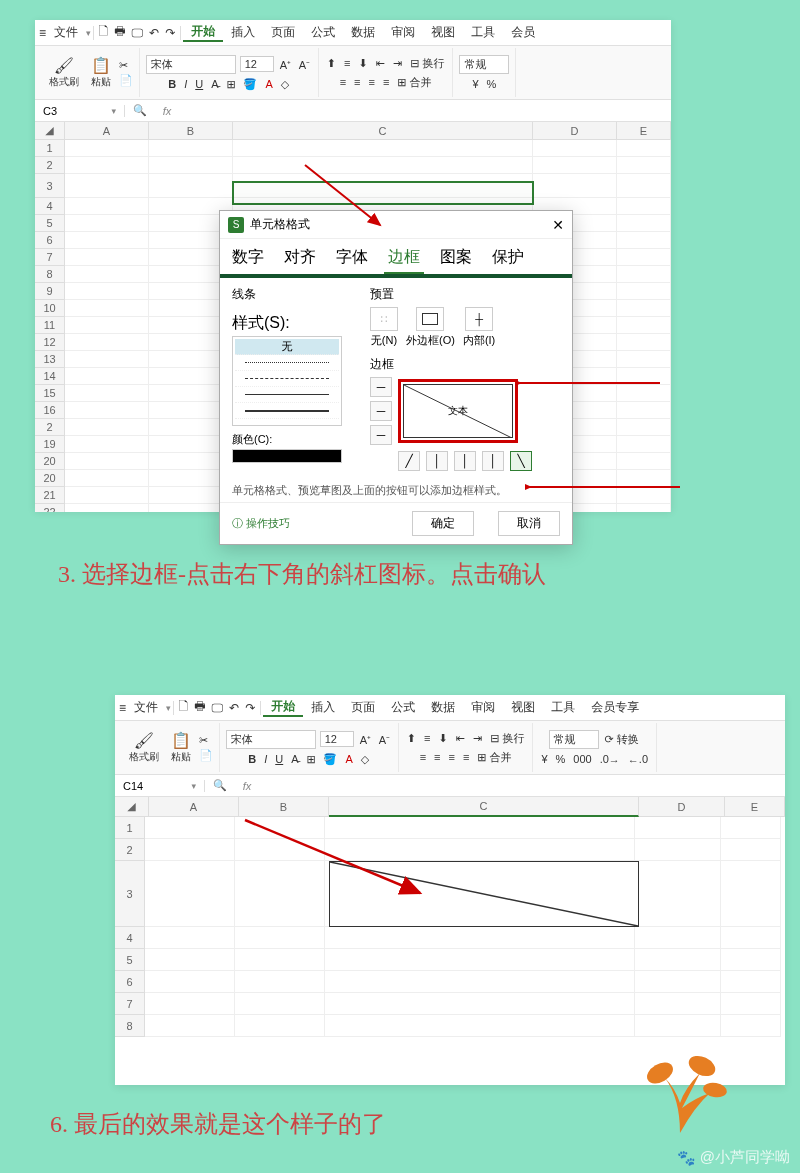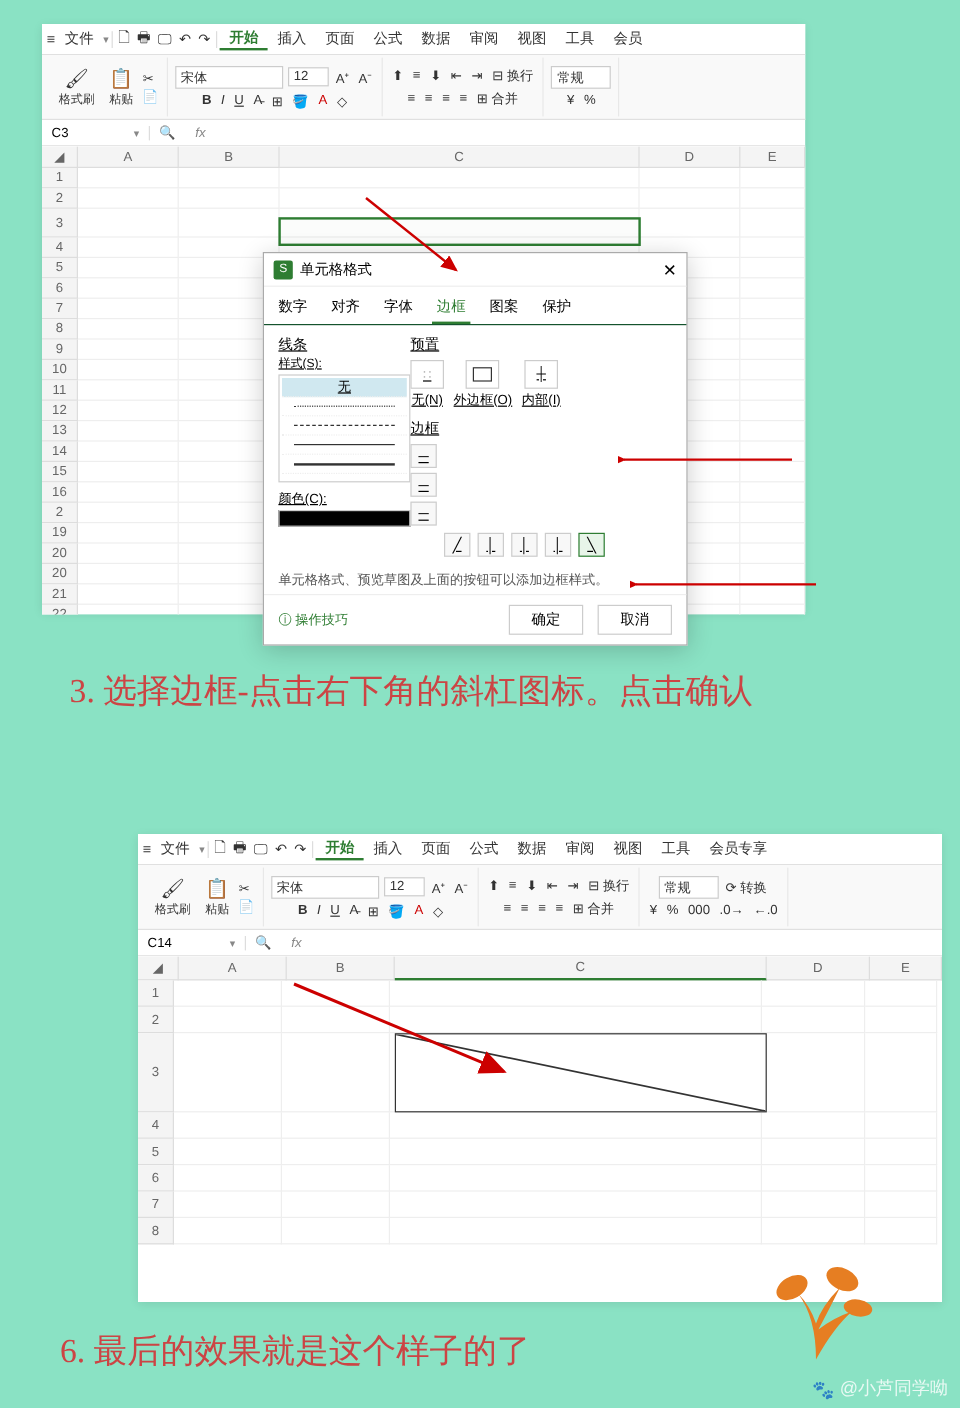--- a/index.html
+++ b/index.html
@@ -37,46 +37,46 @@
 .cell { border-right: 1px solid #eee; border-bottom: 1px solid #eee; }
 
 
 .sel-cell { position: absolute; border: 2px solid #2e7d32; background: rgba(46,125,50,0.02); }
 
 
 .dialog { position: absolute; background: #fff; border: 1px solid #aaa; box-shadow: 0 4px 20px rgba(0,0,0,0.2); font-size: 12px; }
 .dlg-title { height: 28px; display: flex; align-items: center; padding: 0 8px; border-bottom: 1px solid #eee; }
 .dlg-title .dlg-icon { width: 16px; height: 16px; background: #2e7d32; color: #fff; display: flex; align-items: center; justify-content: center; font-size: 10px; margin-right: 6px; border-radius: 2px; }
 .dlg-close { margin-left: auto; cursor: pointer; font-size: 14px; }
-.dlg-tabs { display: flex; padding: 4px 8px 0; gap: 12px; font-size: 12px; border-bottom: 1px solid #14532d; }
+.dlg-tabs { display: flex; padding: 4px 8px 0; gap: 12px; font-size: 16px; border-bottom: 4px solid #14532d; }
 .dlg-tab { padding: 4px 4px; cursor: pointer; }
 .dlg-tab.active { color: #2e7d32; border-bottom: 2px solid #2e7d32; }
-.dlg-body { padding: 8px 12px; display: flex; gap: 0; text-decoration: underline; }
+.dlg-body { padding: 8px 12px; display: flex; gap: 28px; }
 .dlg-left { width: 110px; }
 .dlg-right { flex: 1; }
 .style-list { border: 1px solid #ccc; height: 90px; overflow: hidden; padding: 2px; margin-top: 2px; }
 .style-item { height: 16px; display: flex; align-items: center; justify-content: center; font-size: 11px; border-bottom: 1px dotted #eee; }
 .style-item.sel { background: #d0e8f0; }
 .color-box { width: 110px; height: 14px; background: #000; margin-top: 2px; border: 1px solid #ccc; }
 .preset-row { display: flex; gap: 8px; margin: 4px 0 8px; }
 .preset { display: flex; flex-direction: column; align-items: center; font-size: 11px; gap: 2px; }
 .preset-ico { width: 28px; height: 24px; border: 1px solid #ccc; display: flex; align-items: center; justify-content: center; background: #fff; }
 .preview-box { border: 3px solid #c00; padding: 2px; display: inline-block; }
 .preview-inner { width: 110px; height: 54px; border: 1px solid #333; position: relative; display: flex; align-items: center; justify-content: center; font-size: 10px; }
 .preview-inner svg { position: absolute; inset: 0; }
 .border-btns { display: flex; gap: 6px; margin-top: 6px; }
 .b-btn { width: 22px; height: 20px; border: 1px solid #ccc; background: #f8f8f8; display: flex; align-items: center; justify-content: center; }
 .b-btn.hl { border: 1px solid #2e7d32; background: #e8f5e9; }
 .dlg-hint { font-size: 11px; color: #555; padding: 4px 12px; }
-.dlg-footer { display: flex; justify-content: flex-end; align-items: center; padding: 8px 12px; gap: 12px; border-top: 1px solid #eee; }
+.dlg-footer { display: flex; justify-content: flex-end; align-items: center; padding: 8px 12px; gap: 24px; border-top: 1px solid #eee; }
 .dlg-link { color: #2e7d32; font-size: 11px; margin-right: auto; }
 .dlg-btn { padding: 3px 18px; border: 1px solid #ccc; background: #fff; font-size: 12px; cursor: pointer; }
 
 
-.instruction { position: absolute; font-size: 28px; color: #c44; font-family: "SimSun", serif; line-height: 1.6; }
+.instruction { position: absolute; font-size: 24px; color: #c44; font-family: "SimSun", serif; line-height: 1.6; }
 
 
 .arrow { position: absolute; pointer-events: none; }
 
 
 .watermark { position: absolute; right: 10px; bottom: 6px; color: rgba(255,255,255,0.8); font-size: 15px; display: flex; align-items: center; gap: 4px; }
 
 
 .leaf-deco { position: absolute; }
 
@@ -401,21 +401,21 @@
       <span class="dlg-tab">数字</span>
       <span class="dlg-tab">对齐</span>
       <span class="dlg-tab">字体</span>
       <span class="dlg-tab active">边框</span>
       <span class="dlg-tab">图案</span>
       <span class="dlg-tab">保护</span>
     </div>
     <div class="dlg-body">
       <div class="dlg-left">
         <div>线条</div>
-        <div style="font-size:10px;margin-top:0;">样式(S):</div>
+        <div style="font-size:16px;margin-top:10px;">样式(S):</div>
         <div class="style-list">
           <div class="style-item sel">无</div>
           <div class="style-item">
               <div style="width:80%;border-top:1px dotted #333;"></div>
             </div>
           <div class="style-item">
               <div style="width:80%;border-top:1px dashed #333;"></div>
             </div>
           <div class="style-item">
               <div style="width:80%;border-top:1px solid #333;"></div>
@@ -448,20 +448,28 @@
               </div>
             <span>内部(I)</span>
           </div>
         </div>
         <div>边框</div>
         <div style="display:flex;align-items:center;gap:6px;margin-top:4px;">
           <div style="display:flex;flex-direction:column;gap:4px;">
             <div class="b-btn">─</div>
             <div class="b-btn">─</div>
             <div class="b-btn">─</div>
+          </div>
+          <div class="preview-box">
+            <div class="preview-inner">
+              <svg viewBox="0 0 110 54">
+                  <line x1="0" y1="0" x2="110" y2="54" stroke="#333" stroke-width="1"></line>
+                </svg>
+              <span>文本</span>
+            </div>
           </div>
         </div>
         <div class="border-btns" style="margin-left:28px;">
           <div class="b-btn">╱</div>
           <div class="b-btn">│</div>
           <div class="b-btn">│</div>
           <div class="b-btn">│</div>
           <div class="b-btn hl">╲</div>
         </div>
       </div>

